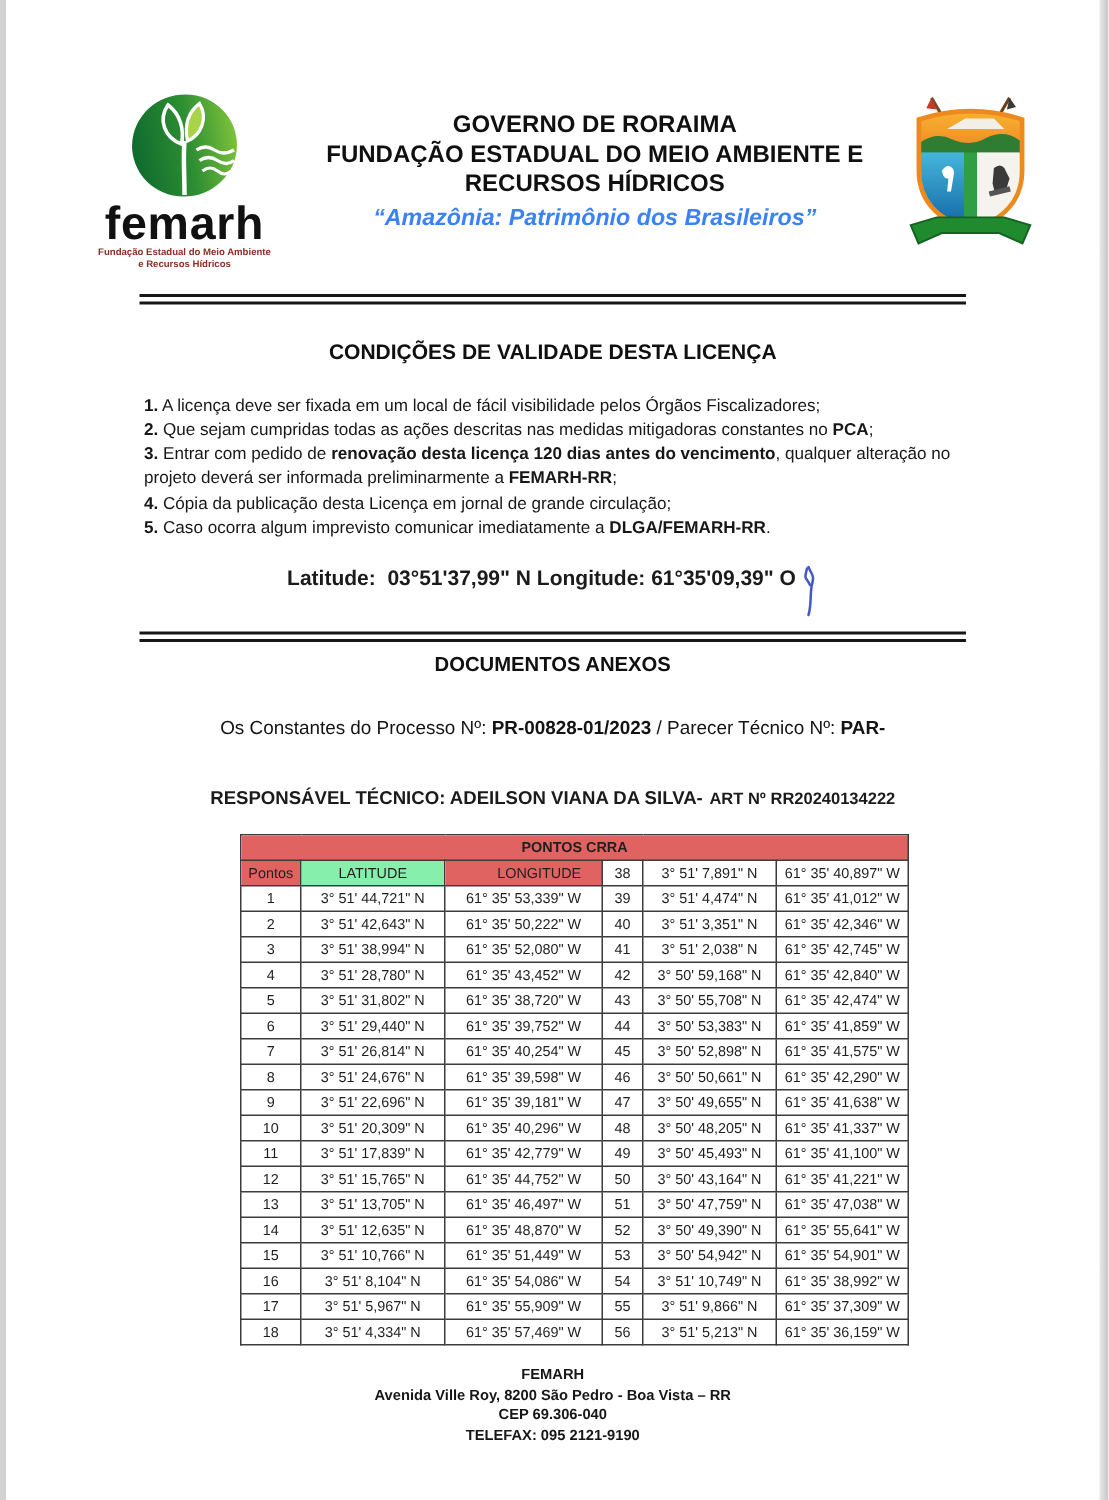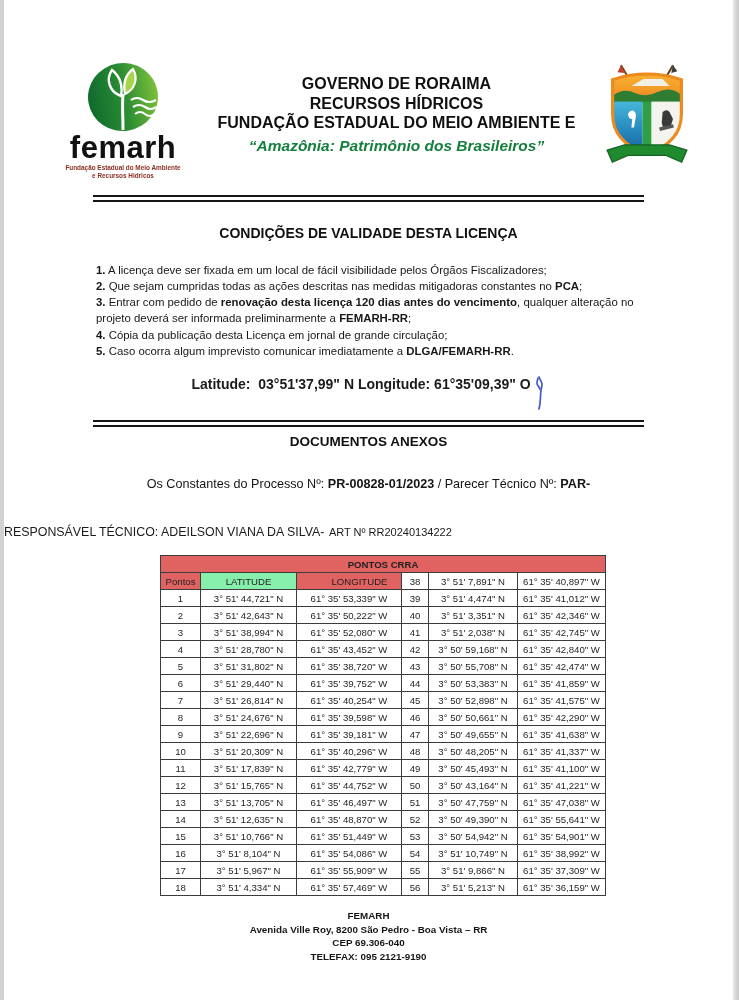--- a/index.html
+++ b/index.html
@@ -28,21 +28,21 @@
   .rule-mid{margin-top:9px;}
 
   
   .sec-title{font-weight:700;font-size:14px;text-align:center;color:#101010;}
   .cond-title{margin-top:23px;}
   .cond-list{margin:21px 90px 0 92px;font-size:11.4px;line-height:1.42;color:#171717;}
   .cond-list p{margin:0;}
   .coords{margin-top:16px;text-align:center;font-weight:700;font-size:14px;white-space:pre;}
   .docs-title{margin-top:7px;font-size:13.5px;}
   .proc{margin-top:22px;text-align:center;font-size:12.6px;line-height:2.15;color:#141414;}
-  .resp{margin-top:24px;font-weight:400;}
+  .resp{margin-top:24px;text-align:center;font-weight:700;}
   .resp-main{font-size:12.4px;}
   .resp-art{font-size:11px;}
   .b{font-weight:700;}
 
   
   .ink{stroke:#4659c8;stroke-width:1.7;fill:none;stroke-linecap:round;}
   .mark-lat{vertical-align:-22px;margin-left:1px;position:relative;z-index:5;}
   .mark-check{vertical-align:-5px;margin-left:3px;}
 
   
@@ -85,23 +85,23 @@
       </svg>
       <div class="logo-word">femarh</div>
       <div class="logo-tag" style="color: rgb(138, 47, 35);">
         <div>Fundação Estadual do Meio Ambiente</div>
         <div>e Recursos Hídricos</div>
       </div>
     </div>
 
     <div class="hdr-center">
       <div class="gov">GOVERNO DE RORAIMA</div>
+      <div class="gov">FUNDAÇÃO ESTADUAL DO MEIO AMBIENTE E</div>
       <div class="gov">RECURSOS HÍDRICOS</div>
-      <div class="gov">FUNDAÇÃO ESTADUAL DO MEIO AMBIENTE E</div>
-      <div class="motto" id="motto" style="color: #15803d;">“Amazônia: Patrimônio dos Brasileiros”</div>
+      <div class="motto" id="motto" style="color: #3b82f6;">“Amazônia: Patrimônio dos Brasileiros”</div>
     </div>
 
     <svg class="coat" viewBox="0 0 120 132">
       <defs>
         <linearGradient id="sky" x1="0" y1="0" x2="0" y2="1">
           <stop offset="0" stop-color="#f7b733"></stop>
           <stop offset="0.6" stop-color="#f49d2a"></stop>
           <stop offset="1" stop-color="#e8872a"></stop>
         </linearGradient>
         <linearGradient id="water" x1="0" y1="0" x2="0" y2="1">

